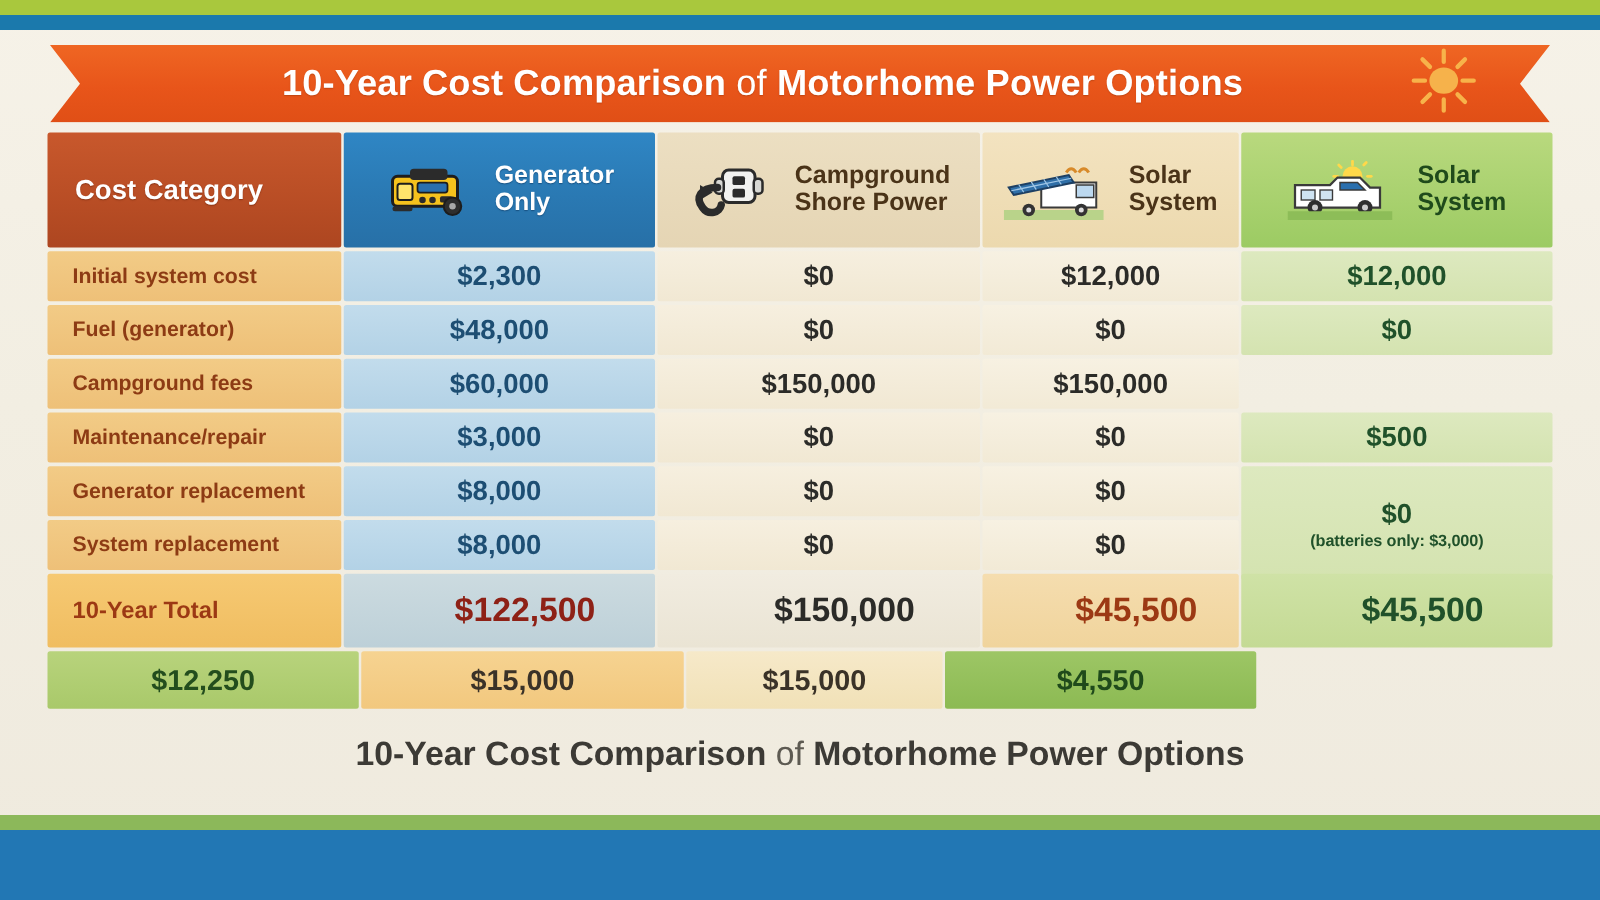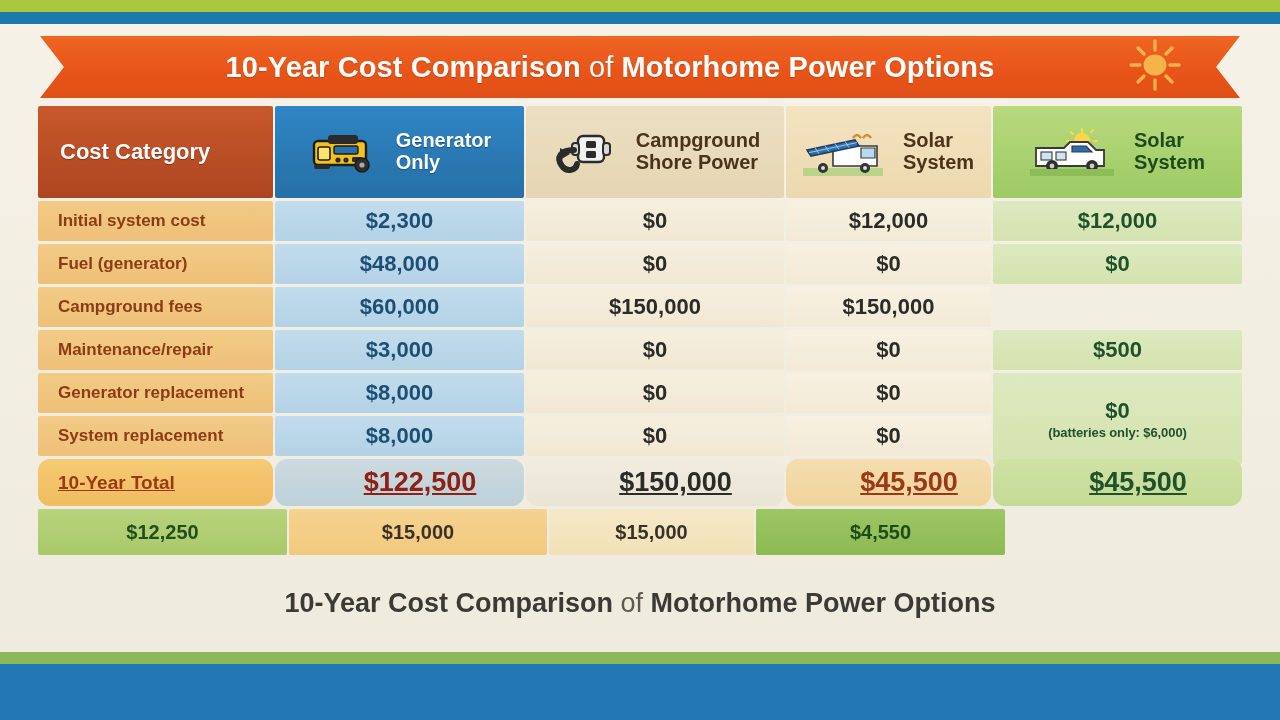--- a/index.html
+++ b/index.html
@@ -83,38 +83,38 @@
   
   .merged{
     position:absolute;right:0;top:0;width:249px;height:91px;
     background:linear-gradient(180deg,#dde9bf 0%,#d4e3b0 100%);
     border-radius:2px;display:flex;flex-direction:column;
     align-items:center;justify-content:center;color:#20512a;gap:1px;
   }
   .merged .note{font-size:13px;font-weight:bold;letter-spacing:-.1px;}
 
   
-  .trow .cell{height:47px;border-radius:12px;text-decoration:underline;}
+  .trow .cell{height:59px;border-radius:2px;}
   .t-lbl{background:linear-gradient(180deg,#f6c973 0%,#f0bd60 100%);color:#9c3914;
          font-size:19px;font-weight:bold;justify-content:flex-start;padding-left:20px;box-sizing:border-box;}
   .t-gen{background:linear-gradient(180deg,#ccdbe0 0%,#bdd0d8 100%);color:#8e2116;}
   .t-shore{background:linear-gradient(180deg,#f1ece0 0%,#eae4d4 100%);color:#2b2b28;}
   .t-solar{background:linear-gradient(180deg,#f5ddaf 0%,#f0d49c 100%);color:#9c3914;}
   .t-solar2{background:linear-gradient(180deg,#cfe2a6 0%,#c4da94 100%);color:#20512a;}
   .tval{font-size:27px;font-weight:bold;margin-left:41px;}
 
   .arow .cell{height:46px;border-radius:2px;}
   .a-lbl{background:linear-gradient(180deg,#3089c6 0%,#2576ae 100%);color:#fff;
          font-size:19px;font-weight:bold;justify-content:flex-start;padding-left:20px;box-sizing:border-box;
          text-shadow:0 1px 1px rgba(10,50,90,.5);}
   .a-gen{background:linear-gradient(180deg,#b8d37c 0%,#a9c96a 100%);color:#234d1d;}
   .a-shore{background:linear-gradient(180deg,#f6d391 0%,#f2c87e 100%);color:#3a3228;}
   .a-solar{background:linear-gradient(180deg,#f6e9c9 0%,#f1e1b7 100%);color:#3a3228;}
   .a-solar2{background:linear-gradient(180deg,#9dc665 0%,#8cba53 100%);color:#1f4a1b;}
-  .aval{font-size:20px;font-weight:bold;}
+  .aval{font-size:23px;font-weight:bold;}
 
   
   .caption{
     position:absolute;left:0;top:588px;width:1280px;text-align:center;
     font-size:27px;font-weight:bold;color:#3c3a35;
   }
   .caption .light{font-weight:normal;color:#5d5a52;}
 
   .icon{display:inline-flex;align-items:center;flex:none;}
 </style>
@@ -341,21 +341,21 @@
         <div class="cell c3 v-plain">
             <span class="val">$0</span>
           </div>
         <div class="cell c4 v-plain2">
             <span class="val">$0</span>
           </div>
         <div class="cell c5" style="background:transparent"></div>
       </div>
       <div class="merged">
         <span class="val">$0</span>
-        <span class="note">(batteries only: $6,000)</span>
+        <span class="note">(batteries only: $3,000)</span>
       </div>
     </div>
 
     <div class="row trow">
       <div class="cell c1 t-lbl">10-Year Total</div>
       <div class="cell c2 t-gen">
           <span class="tval">$122,500</span>
         </div>
       <div class="cell c3 t-shore">
           <span class="tval">$150,000</span>

